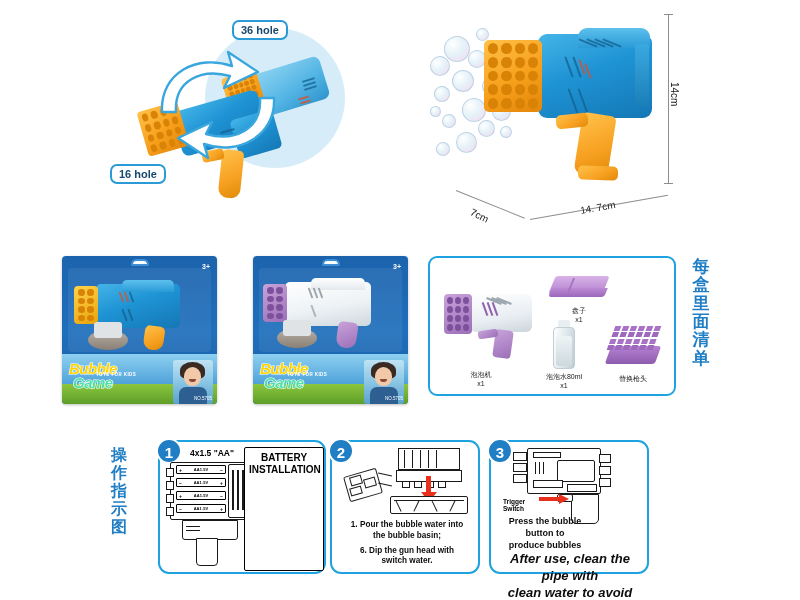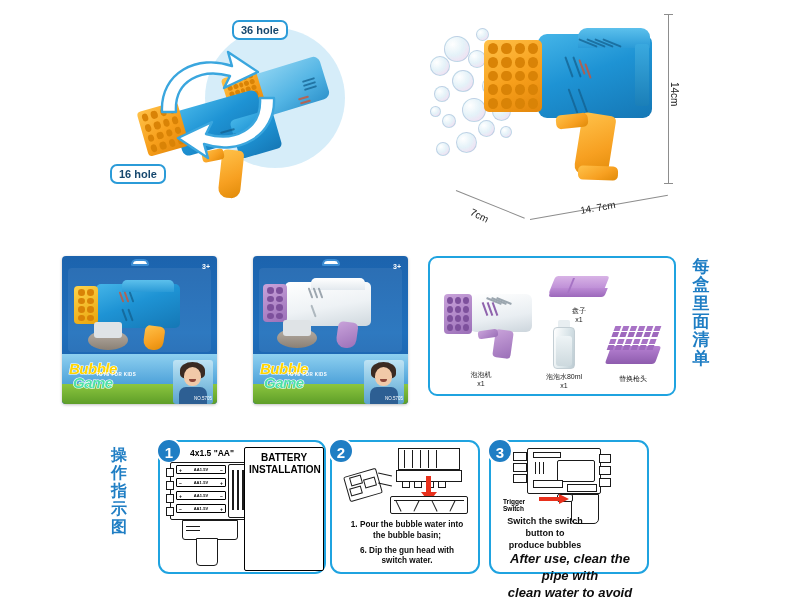--- a/index.html
+++ b/index.html
@@ -689,21 +689,21 @@
         <polygon points="0,0 10,5 0,10" fill="#e8301c"></polygon>
       </svg>
     </div>
 
     <div style="position:absolute;left:12px;top:56px;font-size:6.5px;font-weight:bold;color:#000;line-height:1.15;">
       <div>Trigger</div>
       <div>Switch</div>
     </div>
 
     <div class="step-txt" style="position:absolute;left:6px;top:74px;width:96px;text-align:center;font-size:9px;">
-      <div>Switch the switch</div>
+      <div>Press the bubble</div>
       <div>button to</div>
       <div>produce bubbles</div>
     </div>
 
     <div class="step-txt" style="position:absolute;left:4px;top:108px;width:150px;text-align:center;font-size:13px;font-style:italic;">
       <div>After use, clean the pipe with</div>
       <div>clean water to avoid blockage of</div>
       <div>pipe and nozzle</div>
     </div>
   </div>

